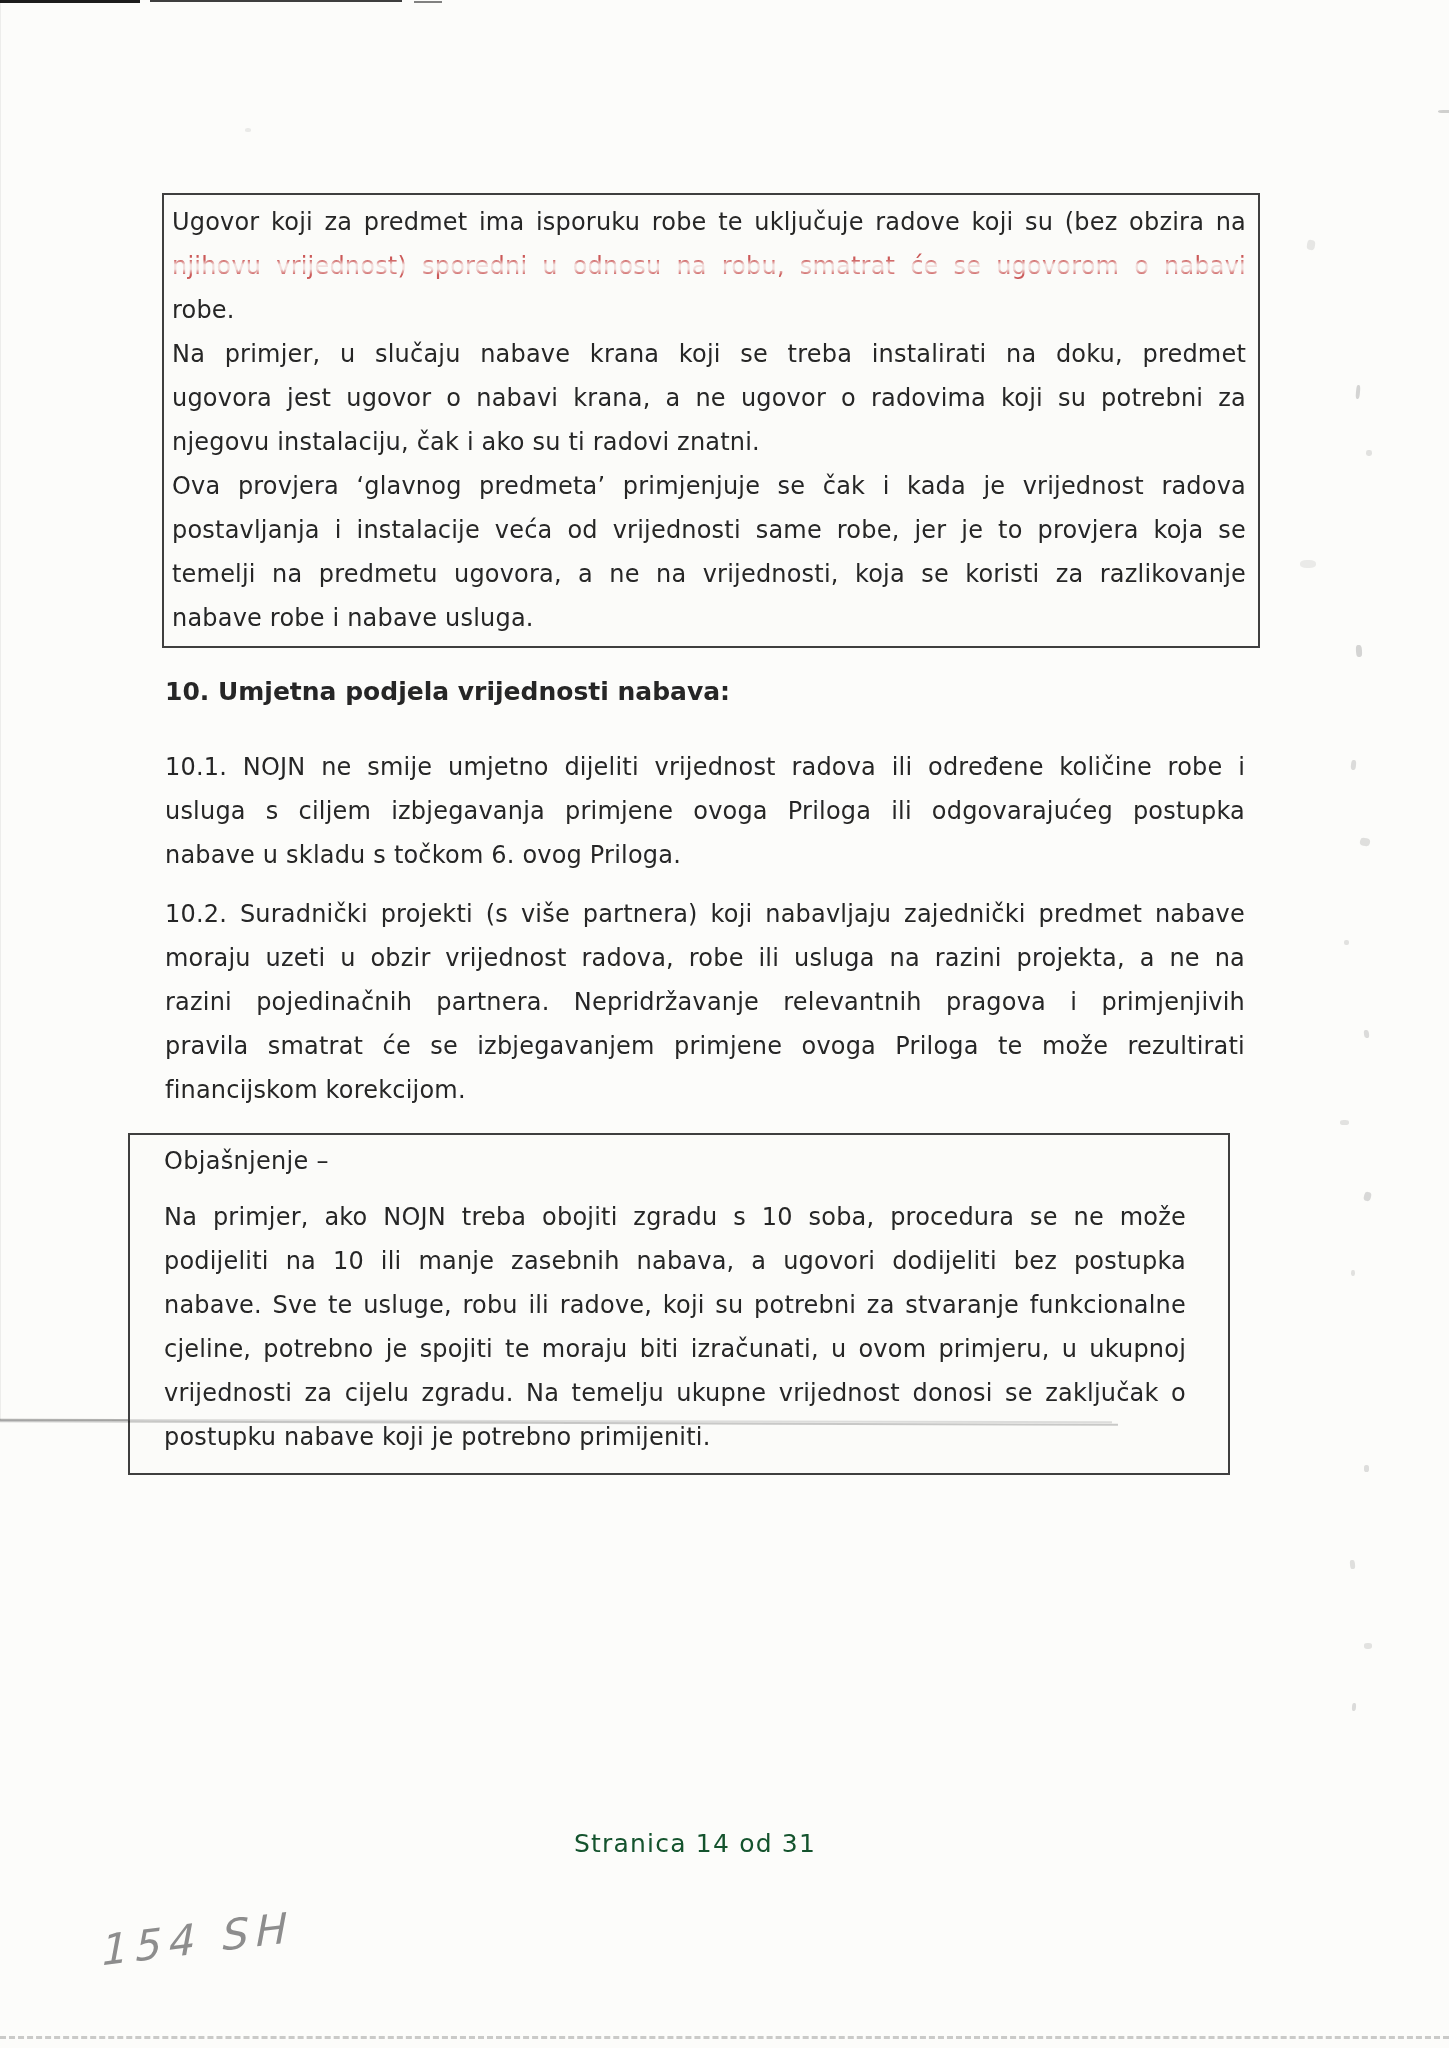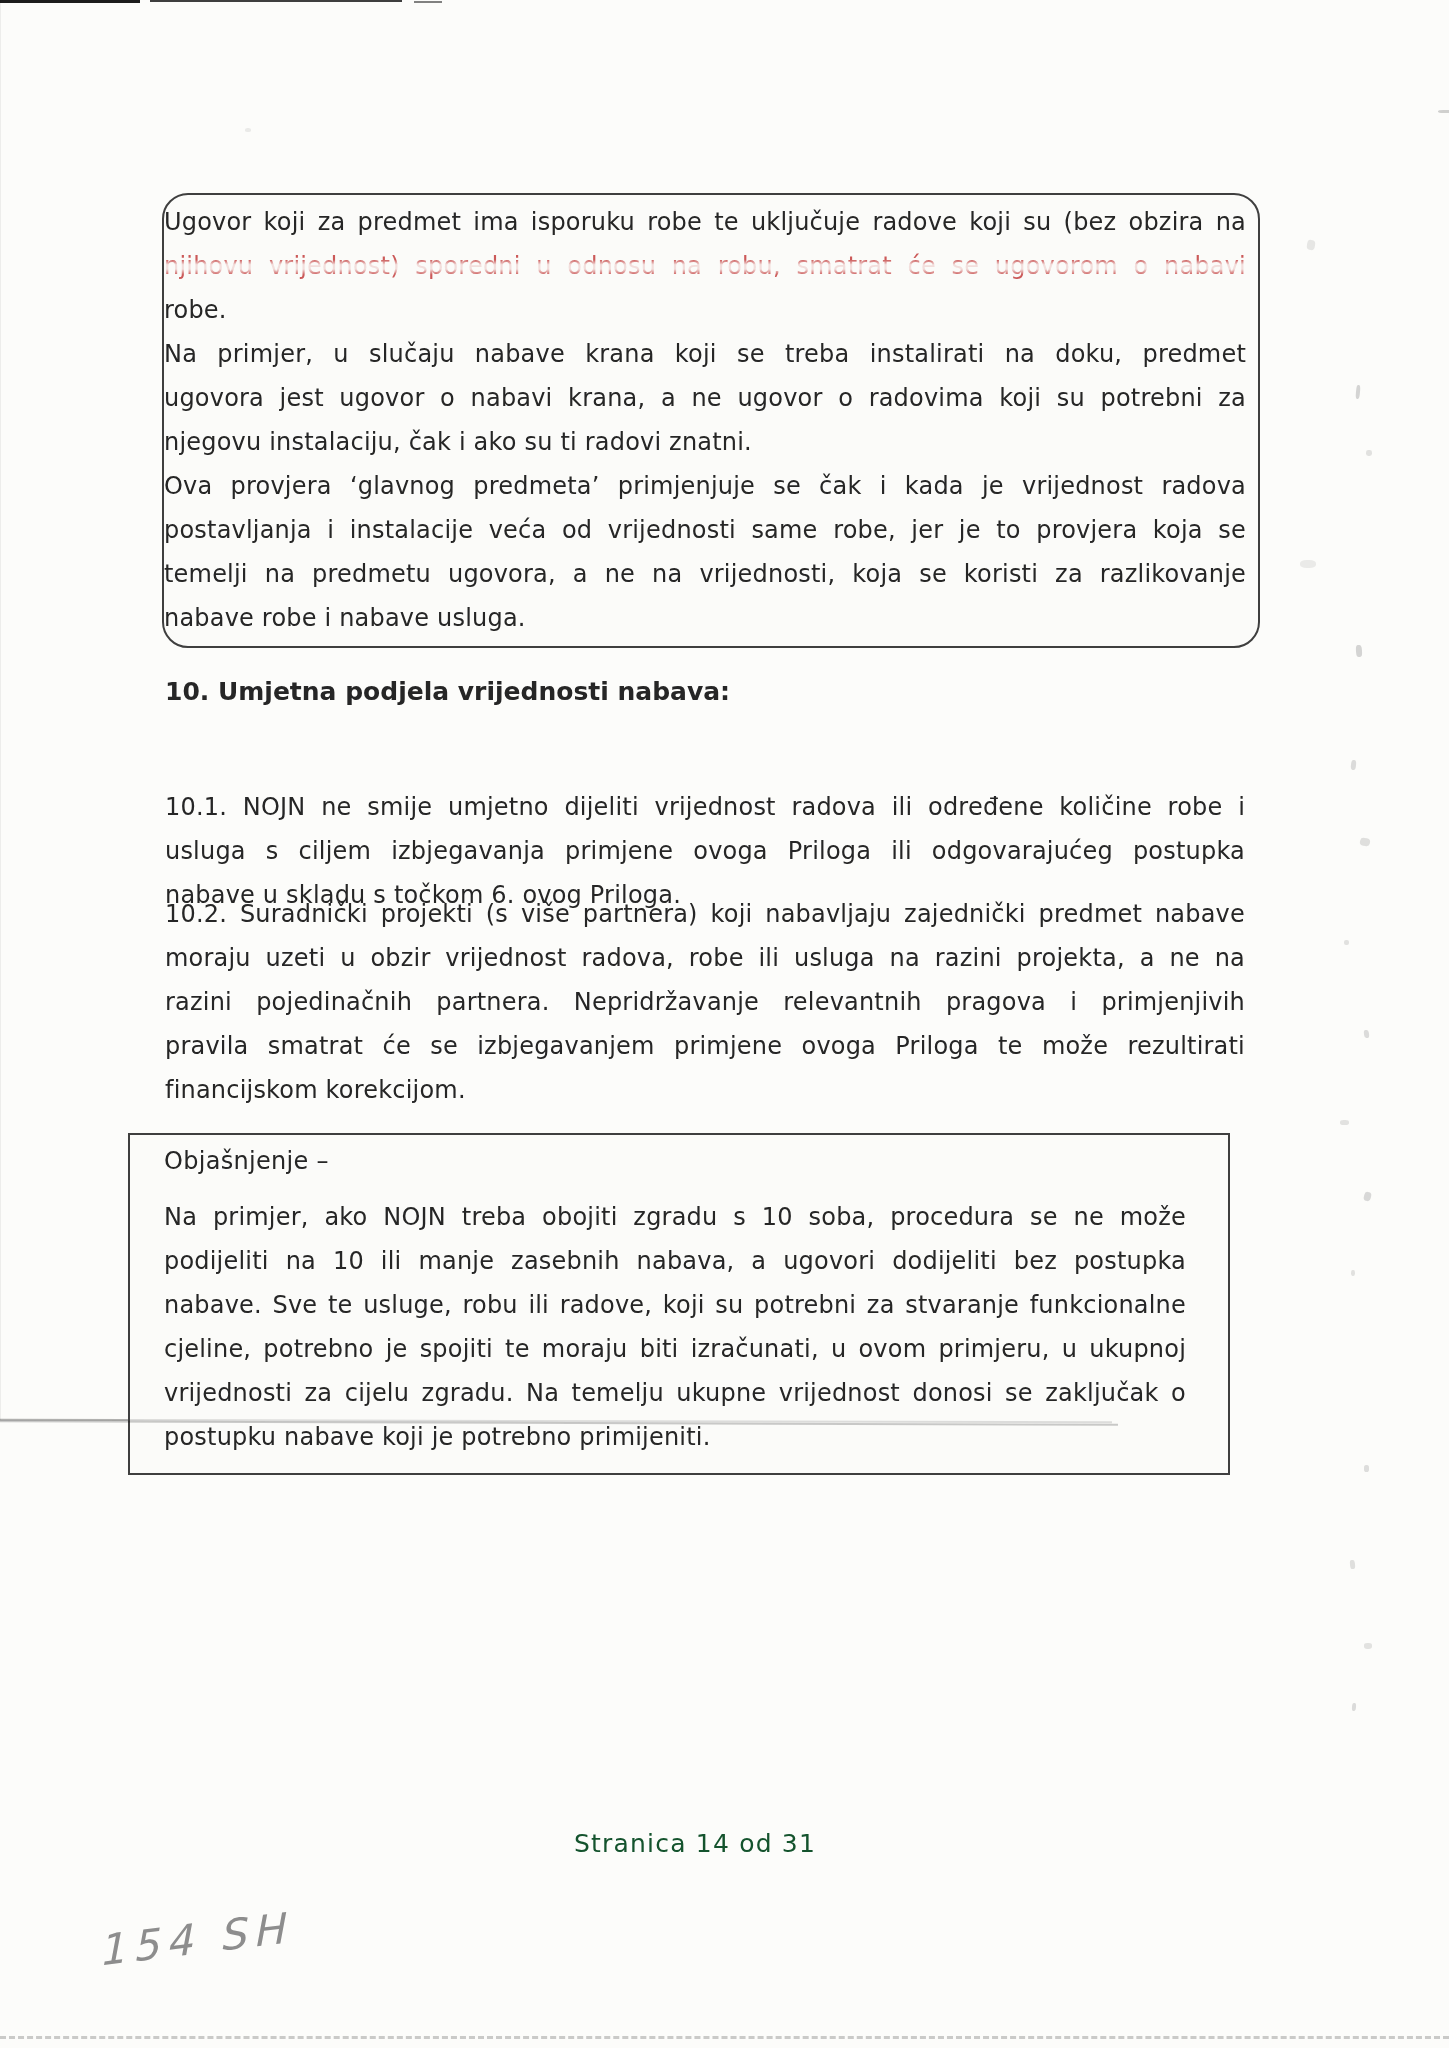--- a/index.html
+++ b/index.html
@@ -17,27 +17,27 @@
     letter-spacing:0.2px;
   }
   .line.short{text-align-last:left;}
   .line.faded{
     color:#b91c1c;opacity:.72;
     -webkit-mask-image:linear-gradient(to bottom,#000 0%,#000 36%,rgba(0,0,0,.18) 47%,rgba(0,0,0,.18) 57%,#000 70%,#000 100%);
     mask-image:linear-gradient(to bottom,#000 0%,#000 36%,rgba(0,0,0,.18) 47%,rgba(0,0,0,.18) 57%,#000 70%,#000 100%);
   }
   
   .scanbox{border:2px solid #3f3f3f;box-sizing:border-box;background:rgba(250,250,248,.6);}
-  #intro-box{left:162px;top:193px;width:1098px;padding:5px 12px 6px 0;border-radius:26px;}
+  #intro-box{left:162px;top:193px;width:1098px;padding:5px 12px 6px 8px;}
   #explanation-box{left:128px;top:1133px;width:1102px;padding:4px 42px 14px 34px;}
   #explanation-label{height:44px;text-align:left;letter-spacing:.3px;}
   .box-gap{height:12px;}
   
   #section-heading{left:165px;top:670px;width:1080px;font-weight:bold;font-size:25px;}
-  #para-10-1{left:165px;top:745px;width:1080px;margin-top:40px;}
+  #para-10-1{left:165px;top:745px;width:1080px;}
   #para-10-2{left:165px;top:892px;width:1080px;}
   
   #page-footer{
     position:absolute;left:0;top:1822px;width:1390px;text-align:center;
     font-size:25px;line-height:44px;color:#14532d;letter-spacing:1.2px;
   }
   #handwritten-note{
     position:absolute;left:102px;top:1926px;
     font-size:42px;font-style:italic;color:#8d8d8d;
     letter-spacing:7px;

